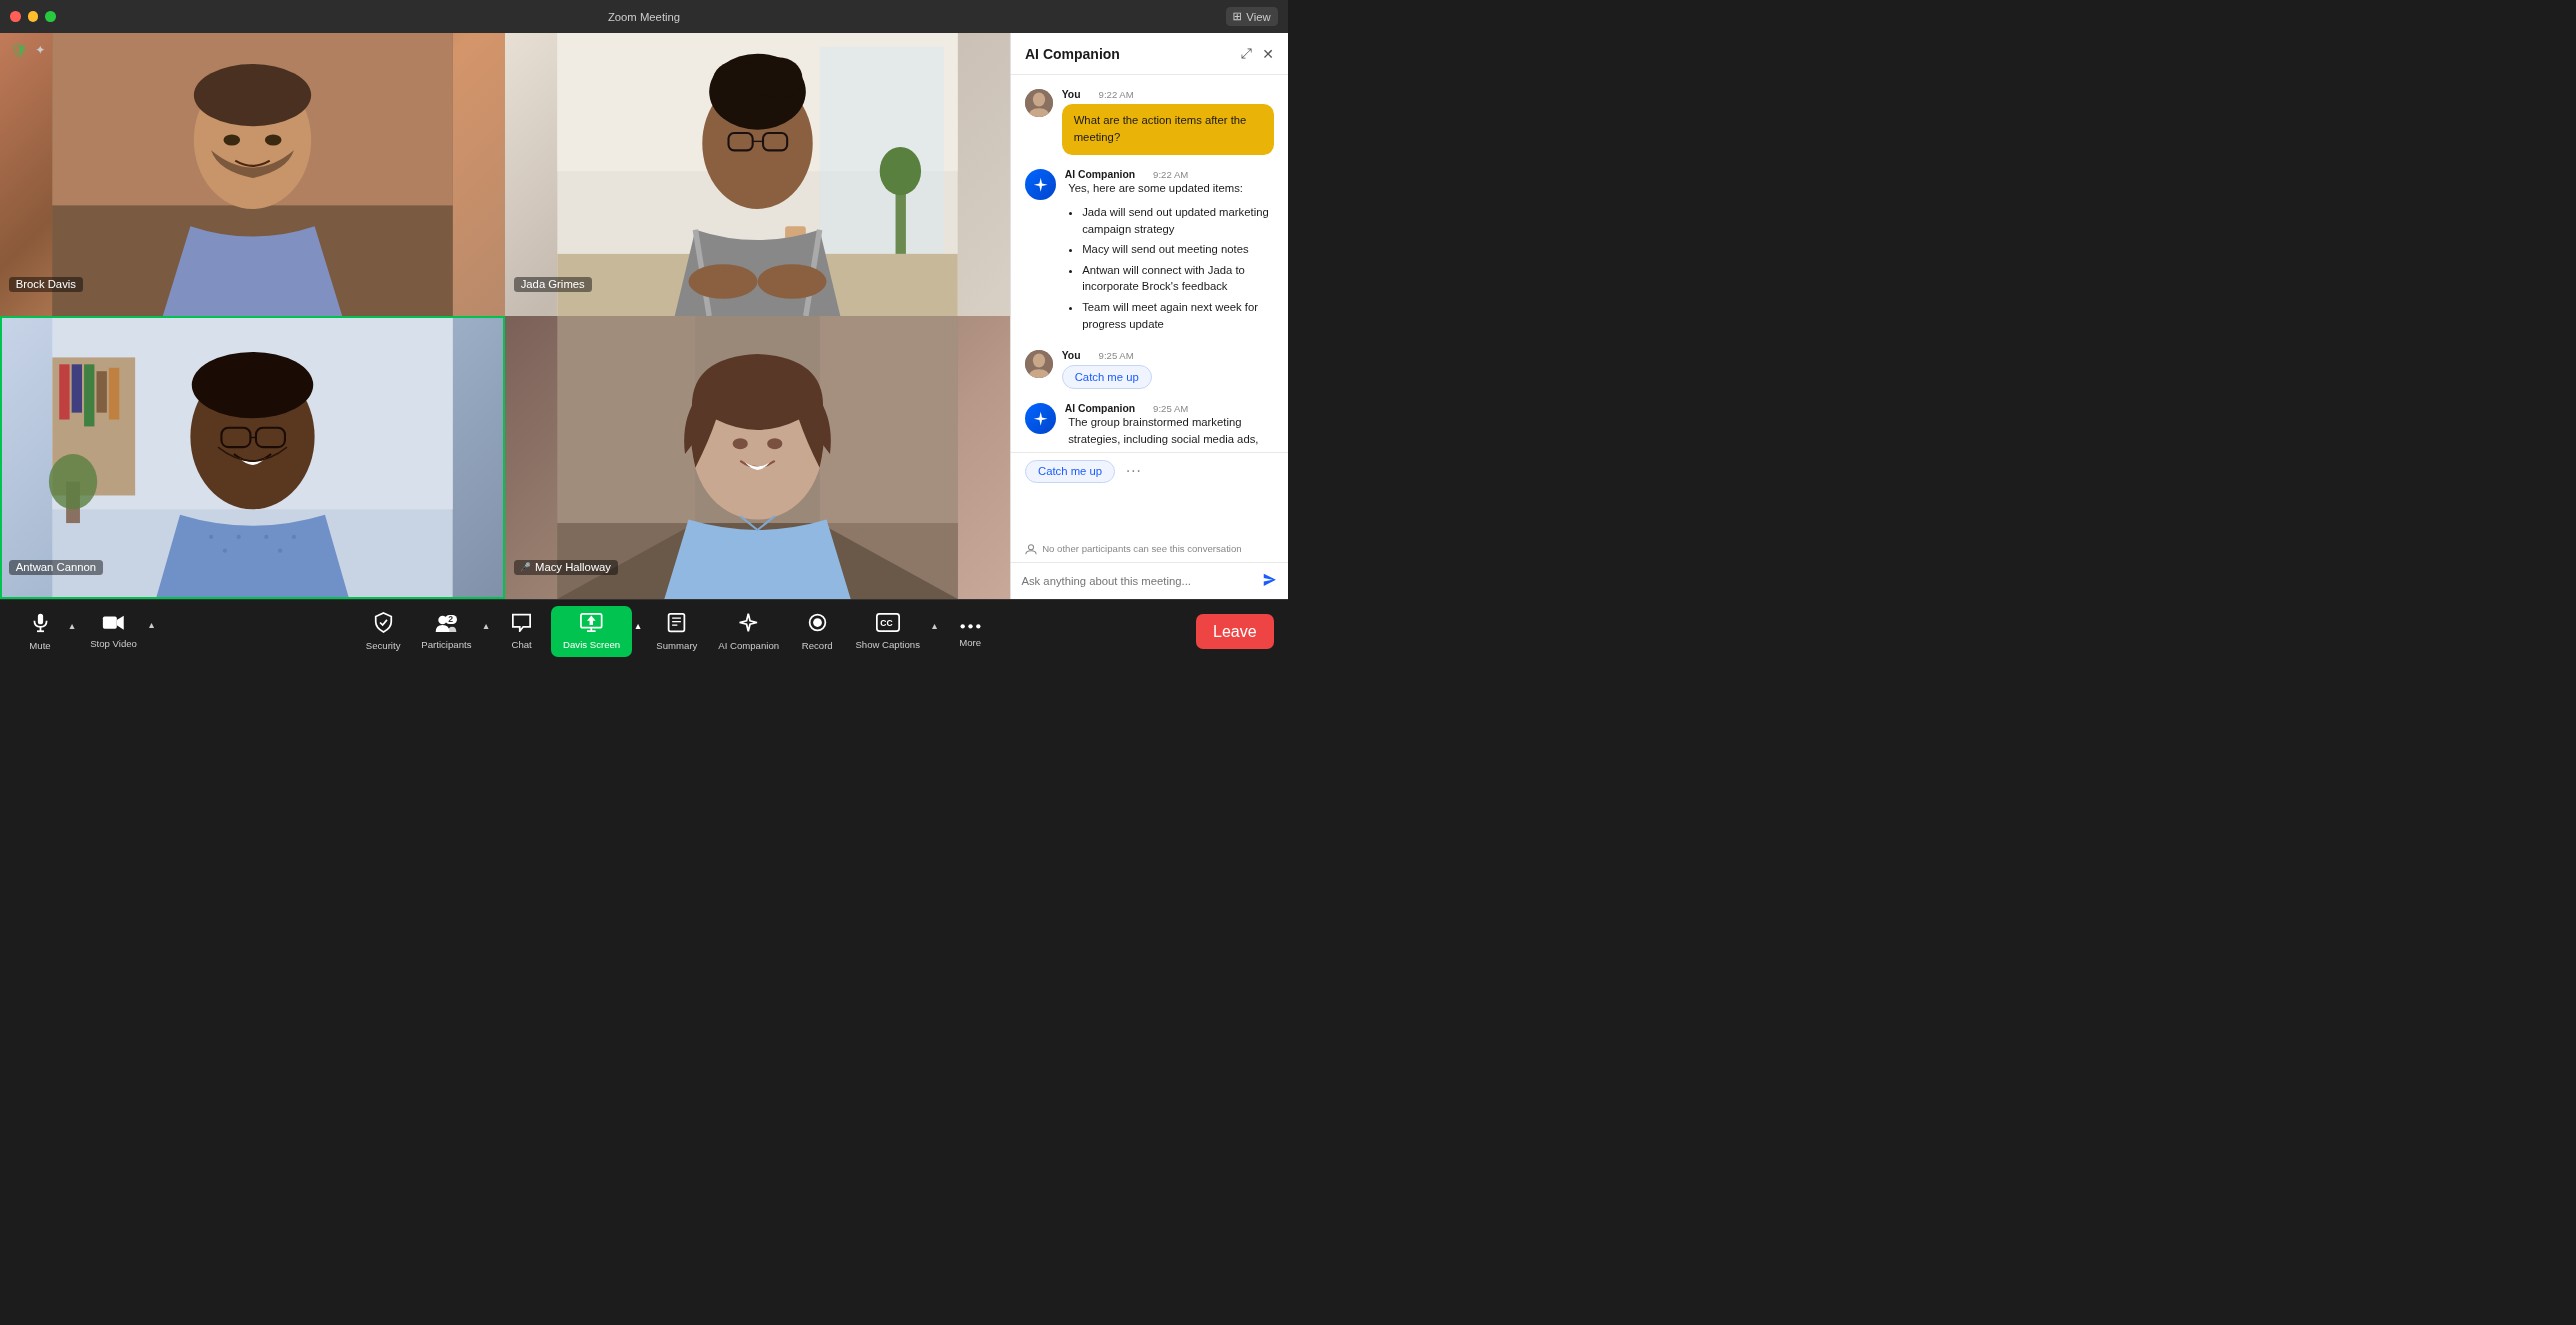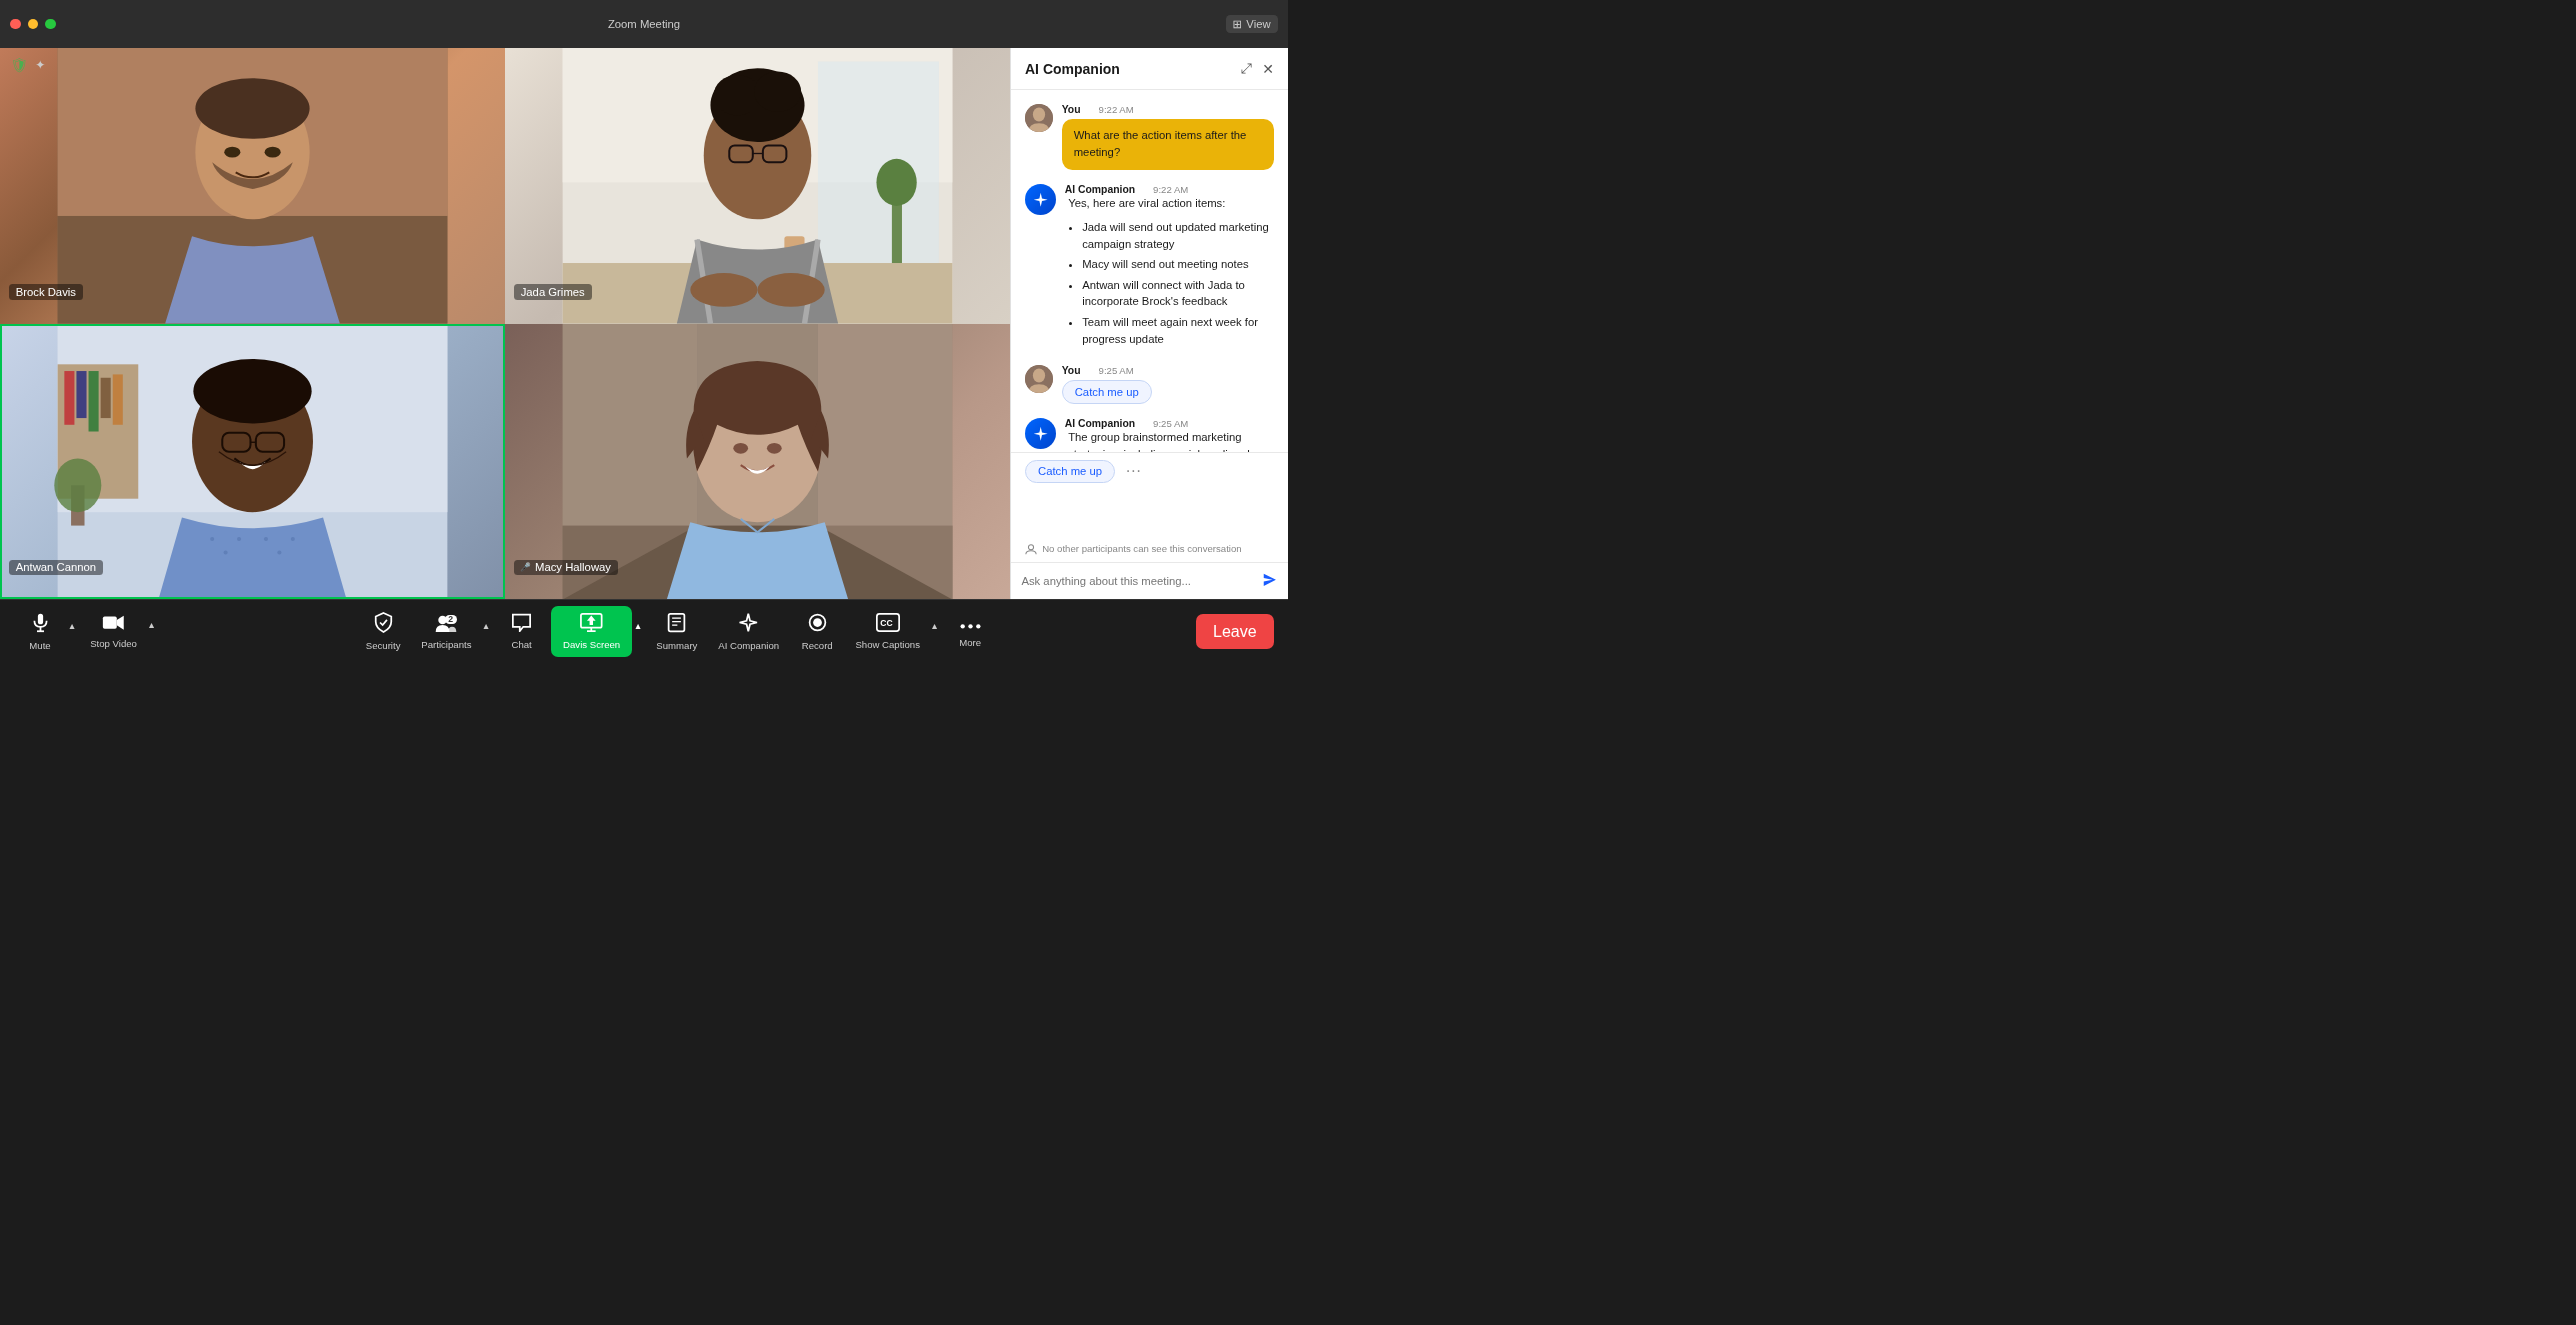--- a/index.html
+++ b/index.html
@@ -8,21 +8,21 @@
       background: #1c1c1c;
       width: 1288px;
       height: 663px;
       display: flex;
       flex-direction: column;
       overflow: hidden;
     }
 
     
     .title-bar {
-      height: 48px;
+      height: 33px;
       background: #2d2d2d;
       display: flex;
       align-items: center;
       justify-content: center;
       position: relative;
       flex-shrink: 0;
     }
     .traffic-lights {
       position: absolute;
       left: 10.4px;
@@ -677,21 +677,21 @@
             <svg width="17.4" height="17.4" viewBox="0 0 20 20">
               <path d="M10 2 L11.5 8.5 L18 10 L11.5 11.5 L10 18 L8.5 11.5 L2 10 L8.5 8.5 Z" fill="white"></path>
             </svg>
           </div>
           <div style="flex:1;">
             <div class="message-header">
               <span class="message-sender">AI Companion</span>
               <span class="message-time">9:22 AM</span>
             </div>
             <div class="message-bubble-ai">
-              <p>Yes, here are viral action items:</p>
+              <p>Yes, here are some updated items:</p>
               <ul>
                 <li>Jada will send out updated marketing campaign strategy</li>
                 <li>Macy will send out meeting notes</li>
                 <li>Antwan will connect with Jada to incorporate Brock's feedback</li>
                 <li>Team will meet again next week for progress update</li>
               </ul>
             </div>
           </div>
         </div>
       </div>

